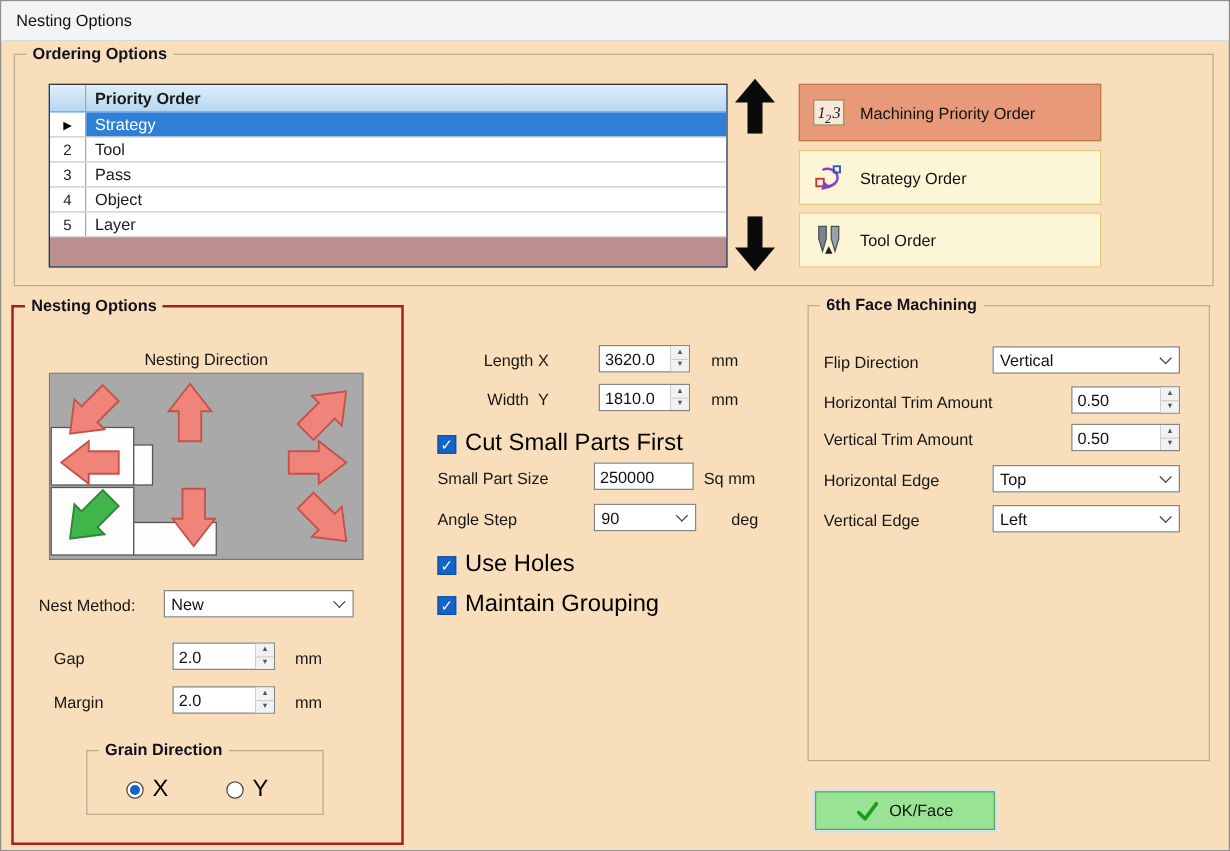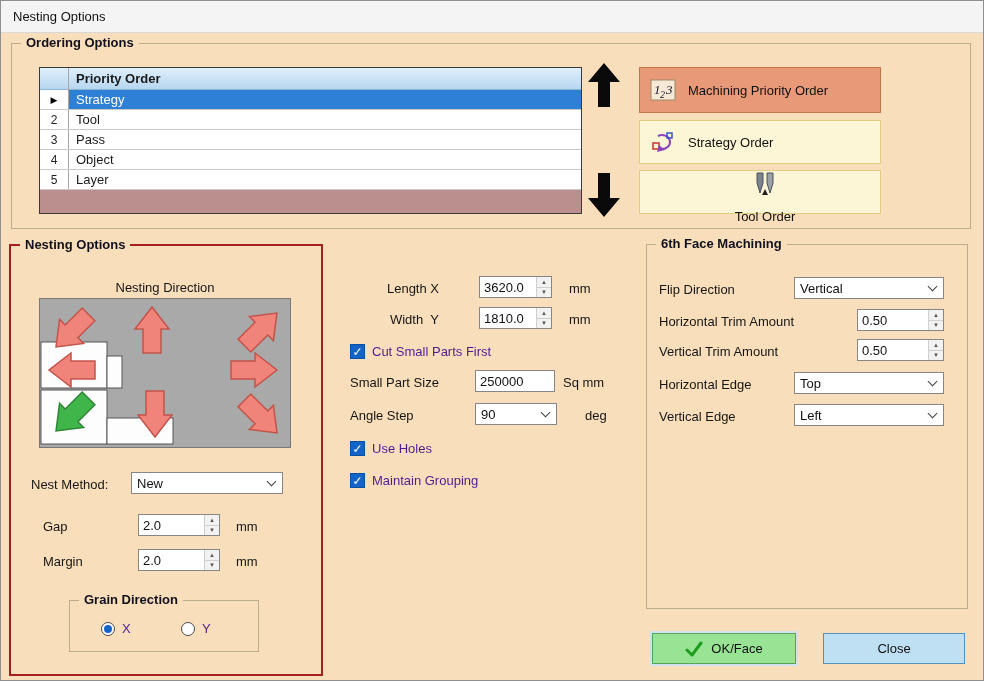--- a/index.html
+++ b/index.html
@@ -31,21 +31,21 @@
   
   .spin { position:absolute; background:#fff; border:1px solid #868686; display:flex; align-items:stretch; }
   .spin .val { flex:1; display:flex; align-items:center; padding-left:4px; font-size:13px; color:#111; }
   .sbtns { width:15px; flex:none; display:flex; flex-direction:column; border-left:1px solid #cfcfcf; }
   .sbtns span { flex:1; display:flex; align-items:center; justify-content:center; font-size:6px; color:#555; background:#f2f2f2; }
   .sbtns span + span { border-top:1px solid #cfcfcf; }
   .select { position:absolute; background:#fff; border:1px solid #868686; display:flex; align-items:center; padding-left:5px; font-size:13px; color:#111; }
   .chev { margin-left:auto; margin-right:7px; width:7px; height:7px; border-right:1.6px solid #404040; border-bottom:1.6px solid #404040; transform:rotate(45deg); margin-top:-4px; flex:none; }
   .checkrow { position:absolute; display:flex; align-items:center; gap:7px; cursor:pointer; }
   .cbox { width:15px; height:15px; flex:none; background:#1464c8; border:1px solid #0d4fa0; color:#fff; font-size:12px; line-height:14px; text-align:center; }
-  .clabel { font-size:13px; color:#4c1d95; white-space:nowrap; }
+  .clabel { font-size:19px; color:#000000; white-space:nowrap; }
   .radiorow { position:absolute; display:flex; align-items:center; gap:7px; cursor:pointer; }
   .radio { width:14px; height:14px; flex:none; border-radius:50%; border:1px solid #4a4a4a; background:#fff; display:flex; align-items:center; justify-content:center; }
   .radio.sel::after { content:""; width:8px; height:8px; border-radius:50%; background:#1464c8; }
   
   .btn { position:absolute; height:31px; display:flex; align-items:center; justify-content:center; gap:8px; font-size:13px; color:#101010; cursor:pointer; }
   .btn.ok { background:#98e494; border:1px solid #57a657; box-shadow:0 0 0 2px #cfe2ee; }
   .btn.close { background:#bfe0f2; border:1px solid #4e92c6; }
   .dirbox { position:absolute; left:38px; top:297px; }
 </style>
 </head>
@@ -115,21 +115,21 @@
   <div class="order-btn cream" style="top:119px;height:44px;">
     <svg class="ic" width="26" height="26" viewBox="0 0 26 26">
       <rect x="3" y="14" width="6" height="6" fill="none" stroke="#cc3333" stroke-width="1.5"></rect>
       <path d="M8 7 a8 7 0 1 1 3 13" fill="none" stroke="#8a44bb" stroke-width="2"></path>
       <polygon points="9,16 15,21 7,23" fill="#8a44bb"></polygon>
       <rect x="17" y="4" width="5" height="5" fill="none" stroke="#3355cc" stroke-width="1.5"></rect>
     </svg>
     <span>Strategy Order</span>
   </div>
 
-  <div class="order-btn cream" style="top:169px;height:44px;flex-direction:column;">
+  <div class="order-btn cream" style="top:169px;height:44px;">
     <svg class="ic" width="26" height="26" viewBox="0 0 26 26">
       <path d="M5 2 h6 v10 l-3 10 l-3 -10 z" fill="#7c848e" stroke="#4a5058"></path>
       <path d="M15 2 h6 v10 l-3 10 l-3 -10 z" fill="#9aa2aa" stroke="#4a5058"></path>
       <polygon points="13,18 10,24 16,24" fill="#202020"></polygon>
     </svg>
     <span>Tool Order</span>
   </div>
 
   <div class="gb red" style="left:8px;top:243px;width:314px;height:432px;">
     <div class="leg">Nesting Options</div>
@@ -281,17 +281,14 @@
     <span>Left</span>
     <span class="chev"></span>
   </div>
 
   <div class="btn ok" style="left:651px;top:632px;width:144px;">
     <svg width="18" height="16" viewBox="0 0 18 16">
       <polyline points="2,9 7,14 16,2" fill="none" stroke="#1f9c1f" stroke-width="3" stroke-linecap="round" stroke-linejoin="round"></polyline>
     </svg>
     <span>OK/Face</span>
   </div>
-  <div class="btn close" style="left:822px;top:632px;width:142px;">
-    <span>Close</span>
-  </div>
 
 </div>
 
 </body></html>

